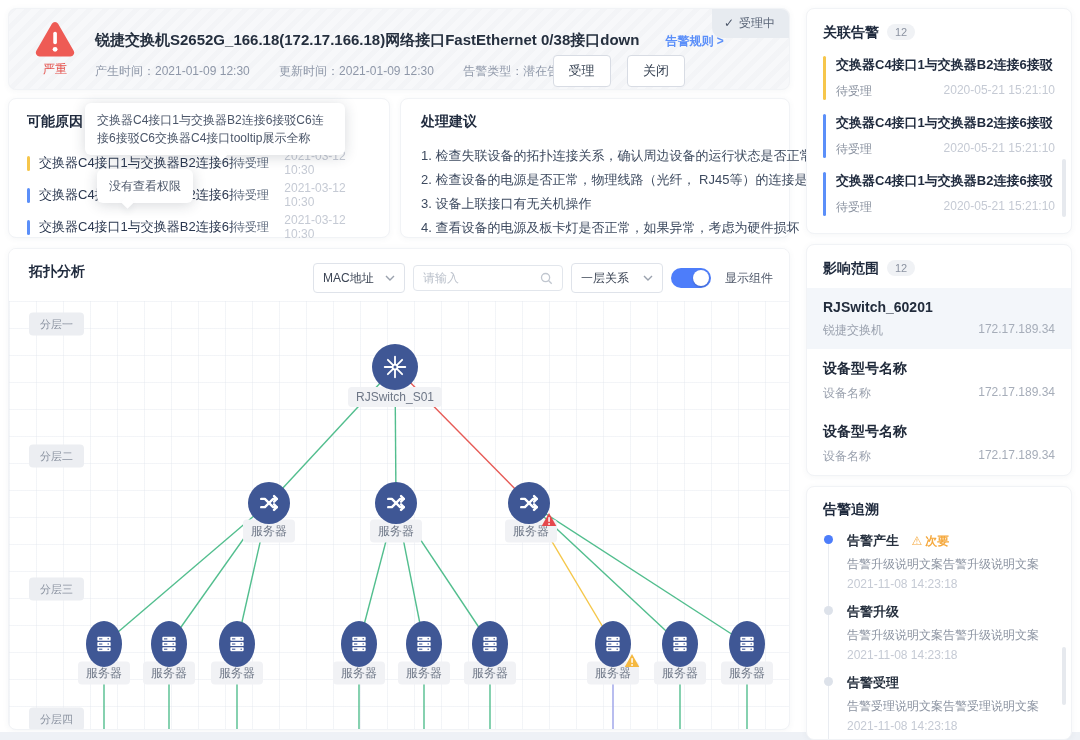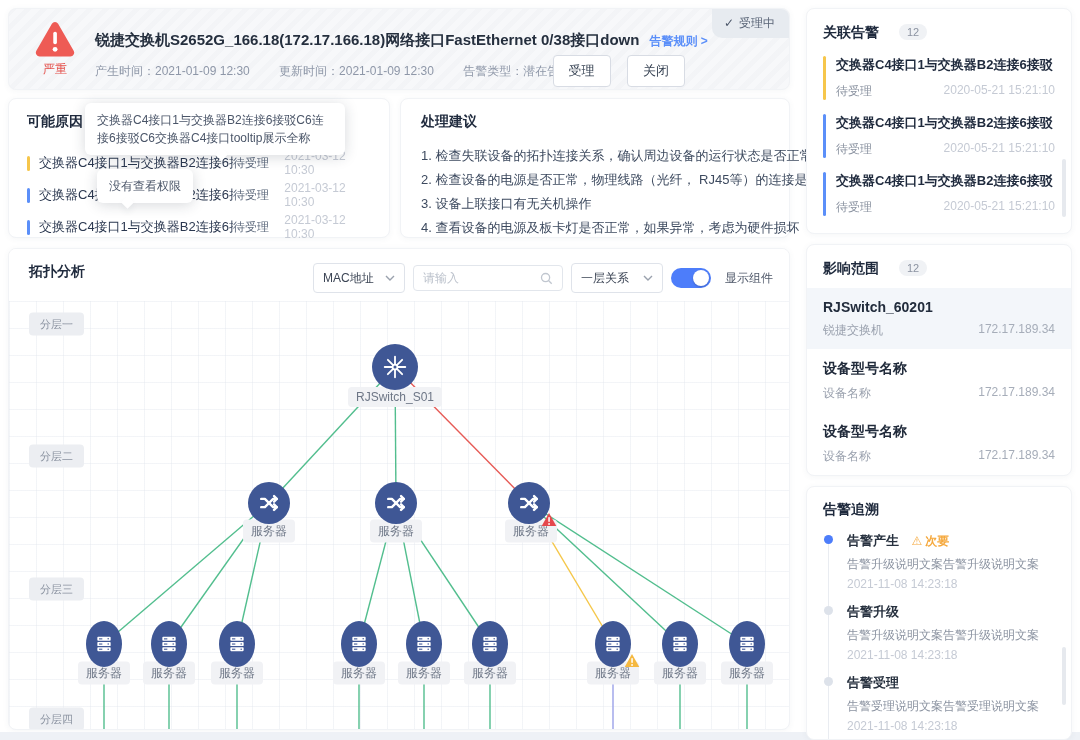--- a/index.html
+++ b/index.html
@@ -9,21 +9,21 @@
 
   .card { position:absolute; background:#fff; border:1px solid #f1f3f6; border-radius:8px;
           box-shadow:0 1px 6px rgba(60,70,90,0.05); }
 
   
   .header-card { left:8px; top:8px; width:782px; height:82px; background:#f7f8fa;
     background-image:repeating-linear-gradient(135deg, rgba(120,130,150,0.03) 0 5px, transparent 5px 11px); }
   .sev { position:absolute; left:20px; top:12px; width:52px; text-align:center; }
   .sev svg { width:42px; height:38px; display:block; margin:0 auto; }
   .sev-label { font-size:12px; font-weight:normal; color:#E5524D; margin-top:2px; }
-  .hd-title-row { position:absolute; left:86px; top:22px; right:120px; display:flex; align-items:baseline; gap:10px; }
+  .hd-title-row { position:absolute; left:86px; top:22px; right:120px; display:flex; align-items:baseline; gap:26px; }
   .hd-title { font-size:15px; font-weight:bold; color:#252F3E; white-space:nowrap; }
   .hd-rule { font-size:12px; font-weight:bold; color:#5B8FF9; cursor:pointer; white-space:nowrap; }
   .hd-meta { position:absolute; left:86px; top:54px; font-size:12px; color:#8E97A8; }
   .hd-meta span.v { margin-right:26px; }
   .hd-actions { position:absolute; right:104px; top:46px; }
   .btn { display:inline-block; padding:6px 15px; background:#fff; border:1px solid #D8DCE4;
          border-radius:4px; font-size:13px; color:#333F50; margin-left:12px; cursor:pointer; }
   .corner-badge { position:absolute; right:0; top:0; background:#E7EBF0; color:#5A6577;
     font-size:12px; padding:6px 14px 6px 12px; border-radius:0 8px 0 10px; }
   .corner-badge .chk { margin-right:5px; color:#4A5568; }
@@ -85,21 +85,21 @@
     display:flex; align-items:center; justify-content:center; cursor:pointer; }
   .node.hub { width:46px; height:46px; border-radius:50%; }
   .node.sw { width:42px; height:42px; border-radius:50%; }
   .node.srv { width:36px; height:46px; border-radius:50%; }
   .badge-warn { position:absolute; width:16px; height:15px; z-index:4; }
 
   
   .r-card { left:806px; width:266px; }
   .alarm-card { top:8px; height:226px; padding:14px 16px; overflow:hidden; }
   .count-pill { display:inline-block; background:#F0F2F5; color:#8B93A1; font-size:11px;
-    padding:2px 8px; border-radius:9px; margin-left:20px; vertical-align:1px; }
+    padding:2px 8px; border-radius:9px; margin-left:8px; vertical-align:1px; }
   .alarm-item { display:flex; margin-top:14px; }
   .alarm-item .bar { height:auto; align-self:stretch; margin-right:10px; }
   .alarm-body { flex:1; }
   .alarm-title { font-size:13px; font-weight:bold; color:#1F2A3D; white-space:nowrap; }
   .alarm-sub { display:flex; justify-content:space-between; margin-top:9px; }
   .alarm-status { font-size:12px; color:#8B93A1; }
   .alarm-time { font-size:12px; color:#C5CAD4; }
   .scrollhint { position:absolute; right:5px; width:4px; border-radius:2px; background:#E6E9EE; }
 
   .impact-card { top:244px; height:232px; padding:14px 0; overflow:hidden; }

